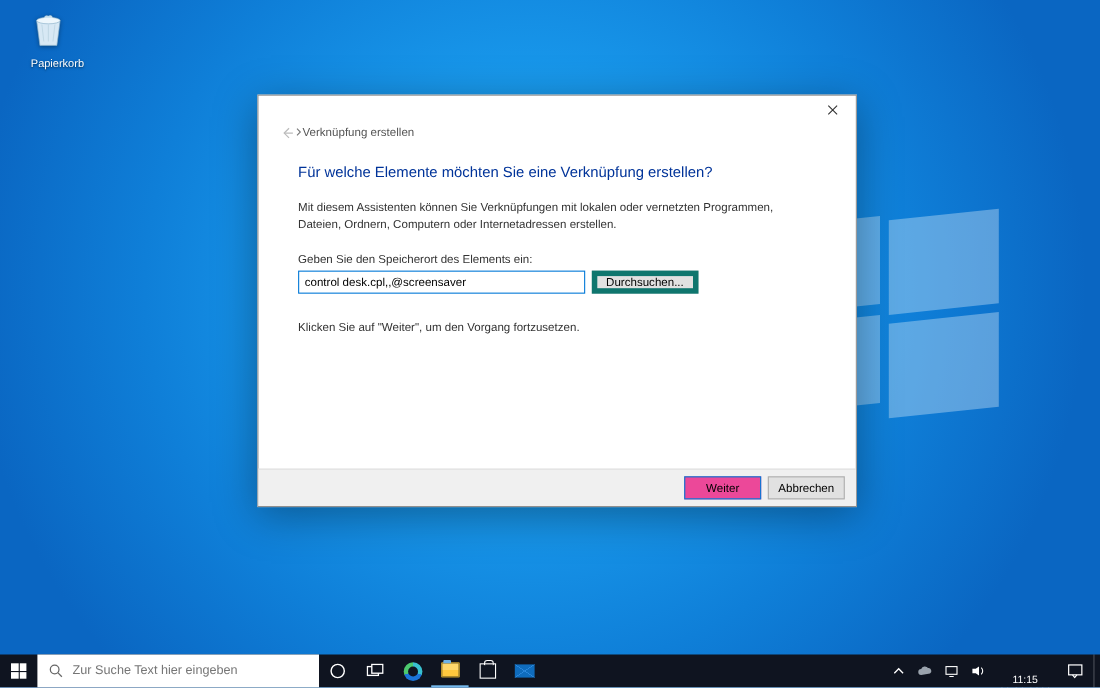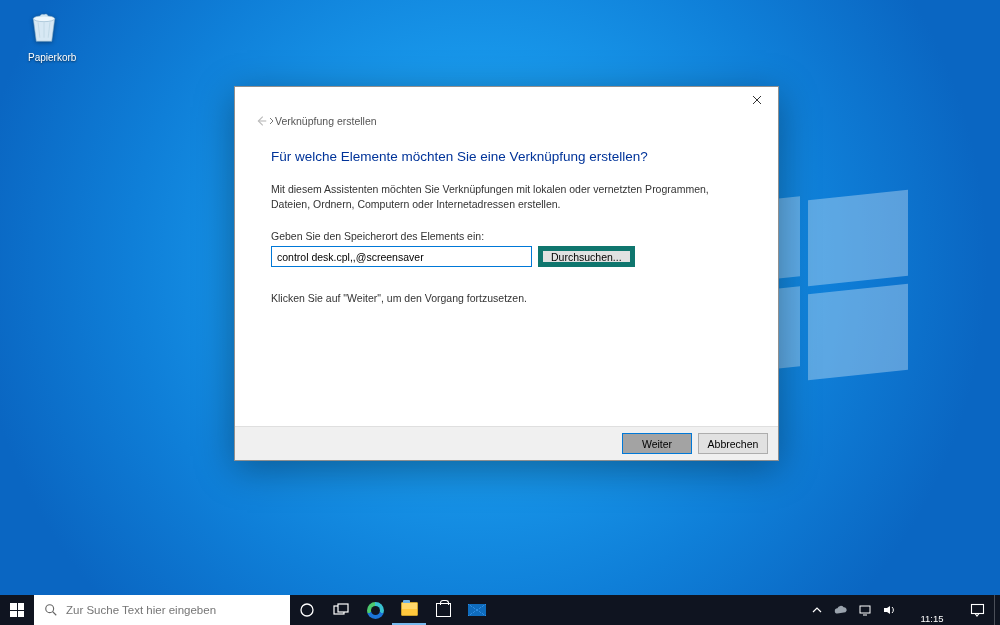--- a/index.html
+++ b/index.html
@@ -48,21 +48,21 @@
     padding: 0 8px; cursor:pointer;
   }
   .dlg-footer {
     height: 34px; border-top: 1px solid #dfdfdf; background:#f0f0f0;
     display:flex; justify-content:flex-end; align-items:center; gap:6px; padding: 0 10px;
   }
   .dlg-btn {
     height: 21px; min-width: 70px; font-size: 10.5px; background:#e1e1e1; border:1px solid #adadad;
     cursor:pointer;
   }
-  .dlg-btn.primary { border:1px solid #0078d7; background:#a3a3a3; }
+  .dlg-btn.primary { border:1px solid #0078d7; background:#ec4899; }
 
   
   .taskbar {
     position:absolute; left:0; bottom:0; width:100%; height:30px; background:#0f1420;
     display:flex; align-items:stretch; color:#fff;
   }
   .tbtn { width:34px; display:flex; align-items:center; justify-content:center; cursor:pointer;}
   .start .wflag{width:14px;height:14px;display:grid;grid-template-columns:1fr 1fr;grid-template-rows:1fr 1fr;gap:1px;}
   .start .wflag span{background:#fff;}
   .searchbox{
@@ -123,21 +123,21 @@
     </span>
     <span class="bc-sep">
       <svg width="6" height="8" viewBox="0 0 6 8">
           <path d="M1 1 L4 4 L1 7" stroke="#777" stroke-width="1" fill="none"></path>
         </svg>
     </span>
     <span class="bc-title">Verknüpfung erstellen</span>
   </div>
   <div class="dlg-body">
     <div class="dlg-heading">Für welche Elemente möchten Sie eine Verknüpfung erstellen?</div>
-    <p class="dlg-para">Mit diesem Assistenten möchten Sie Verknüpfungen mit lokalen oder vernetzten Programmen, Dateien, Ordnern, Computern oder Internetadressen erstellen.</p>
+    <p class="dlg-para">Mit diesem Assistenten können Sie Verknüpfungen mit lokalen oder vernetzten Programmen, Dateien, Ordnern, Computern oder Internetadressen erstellen.</p>
     <label class="dlg-lbl">Geben Sie den Speicherort des Elements ein:</label>
     <div class="inrow">
       <input class="pathinput" type="text" value="control desk.cpl,,@screensaver" style="">
       <button class="browse-btn">Durchsuchen...</button>
     </div>
     <p class="dlg-para">Klicken Sie auf "Weiter", um den Vorgang fortzusetzen.</p>
   </div>
   <div class="dlg-footer">
     <button class="dlg-btn primary">Weiter</button>
     <button class="dlg-btn">Abbrechen</button>

